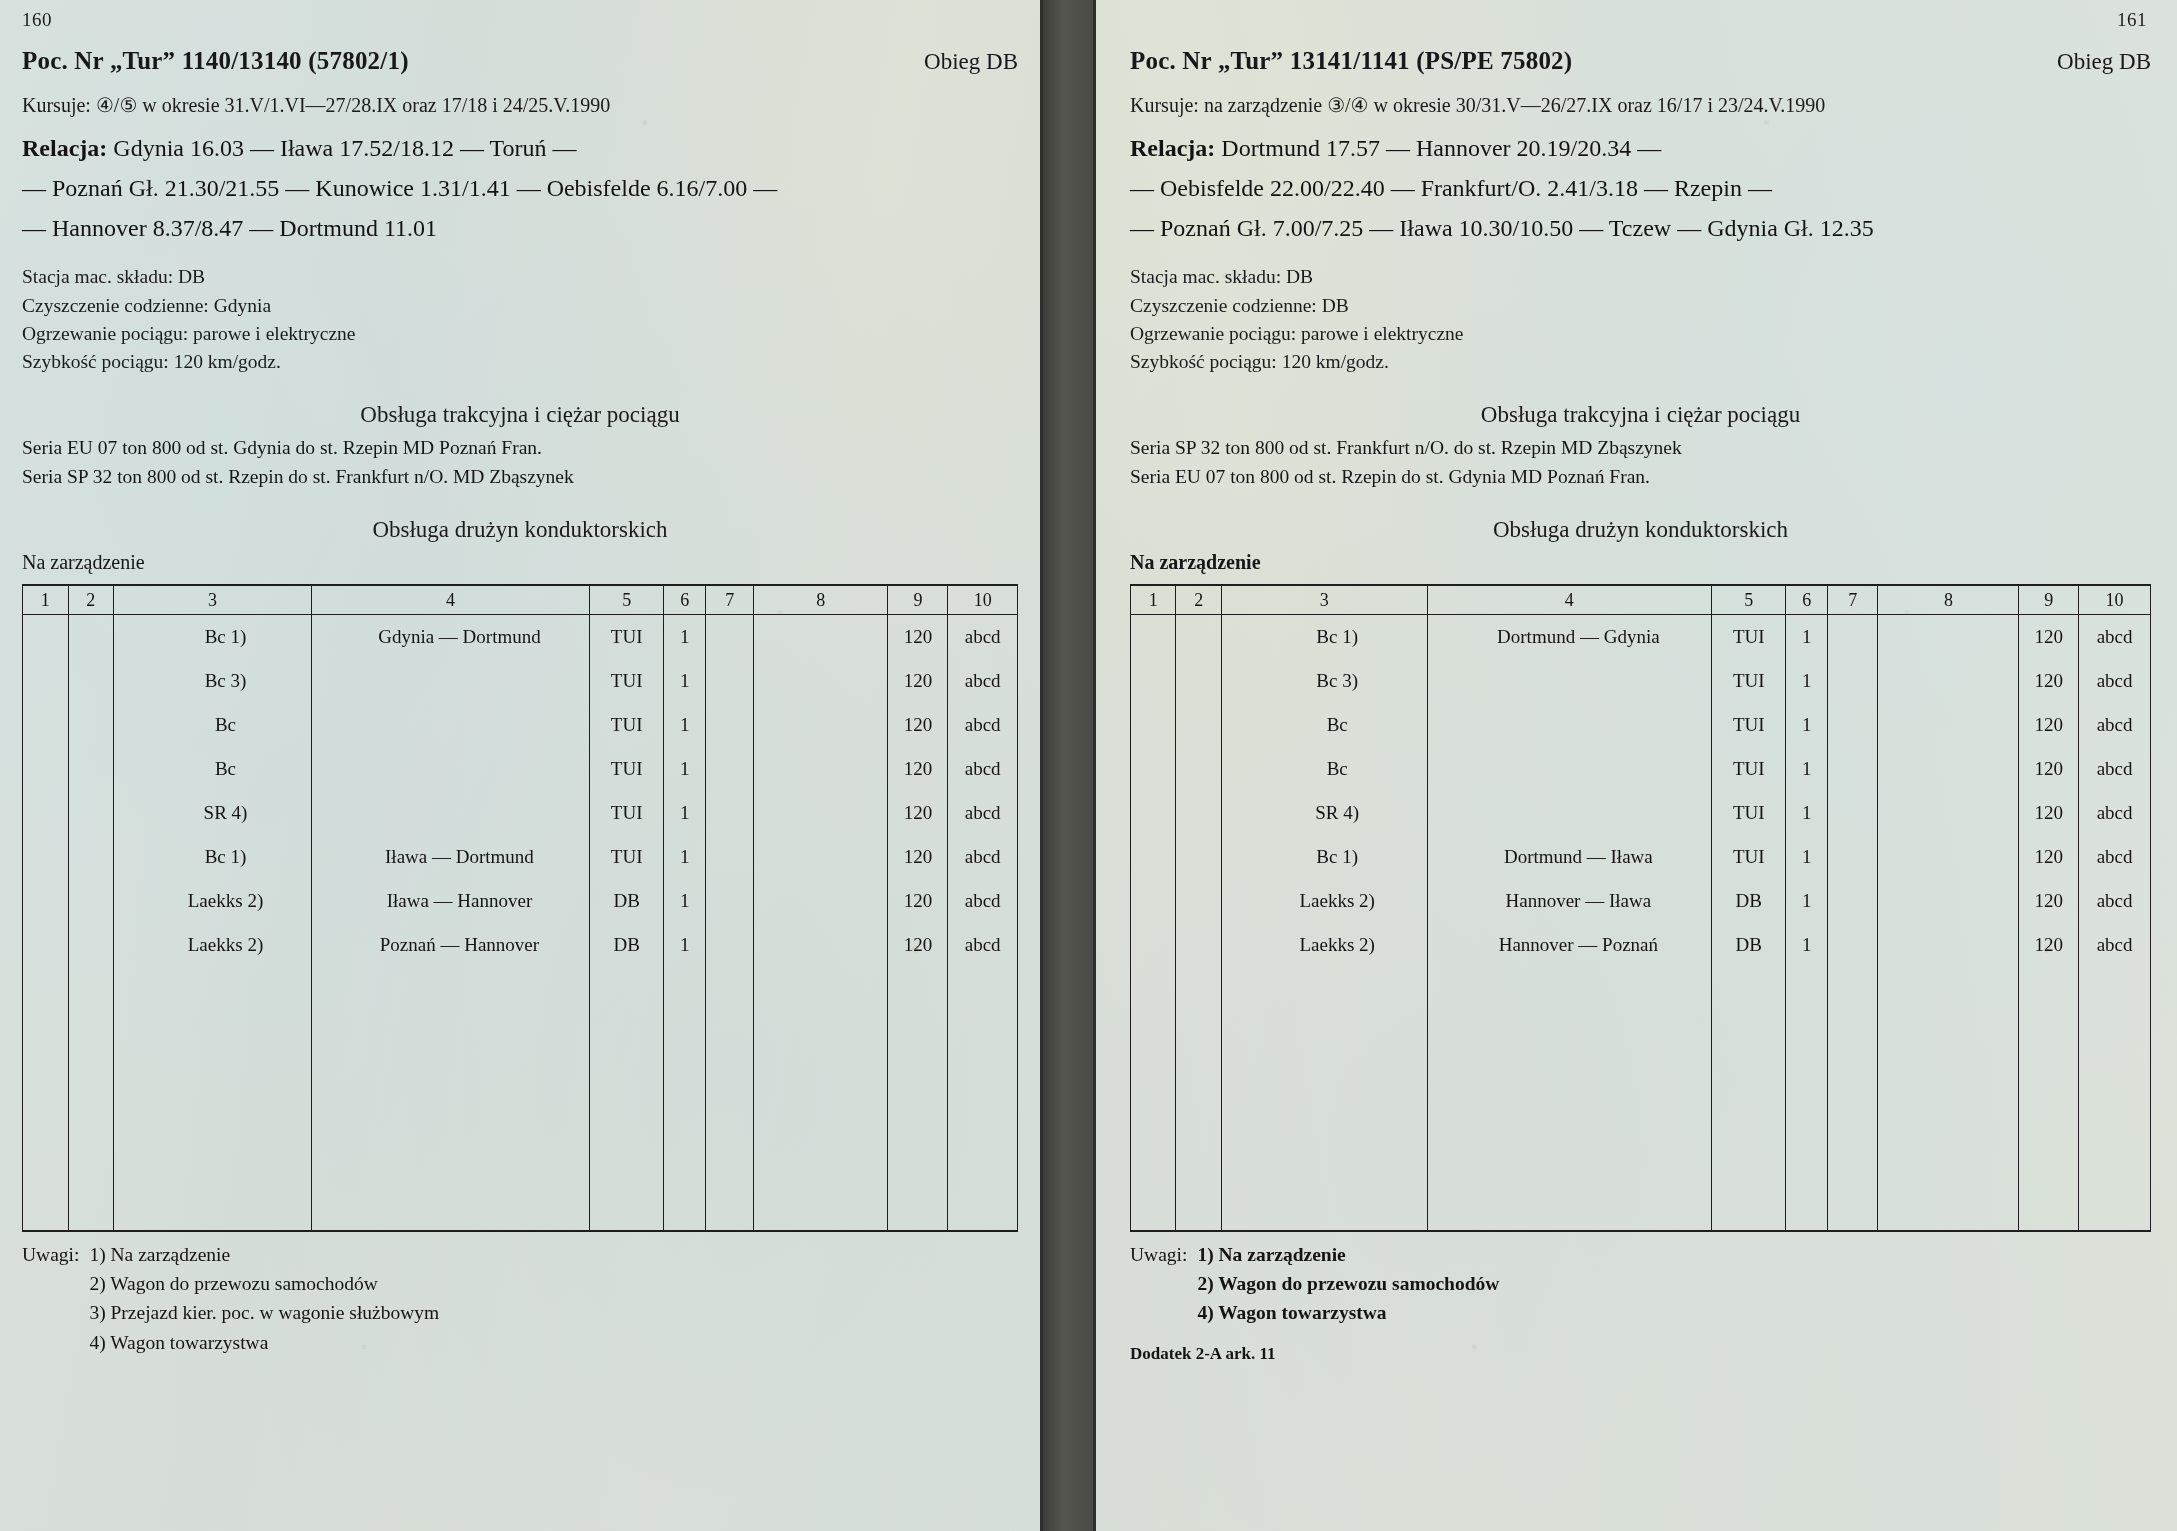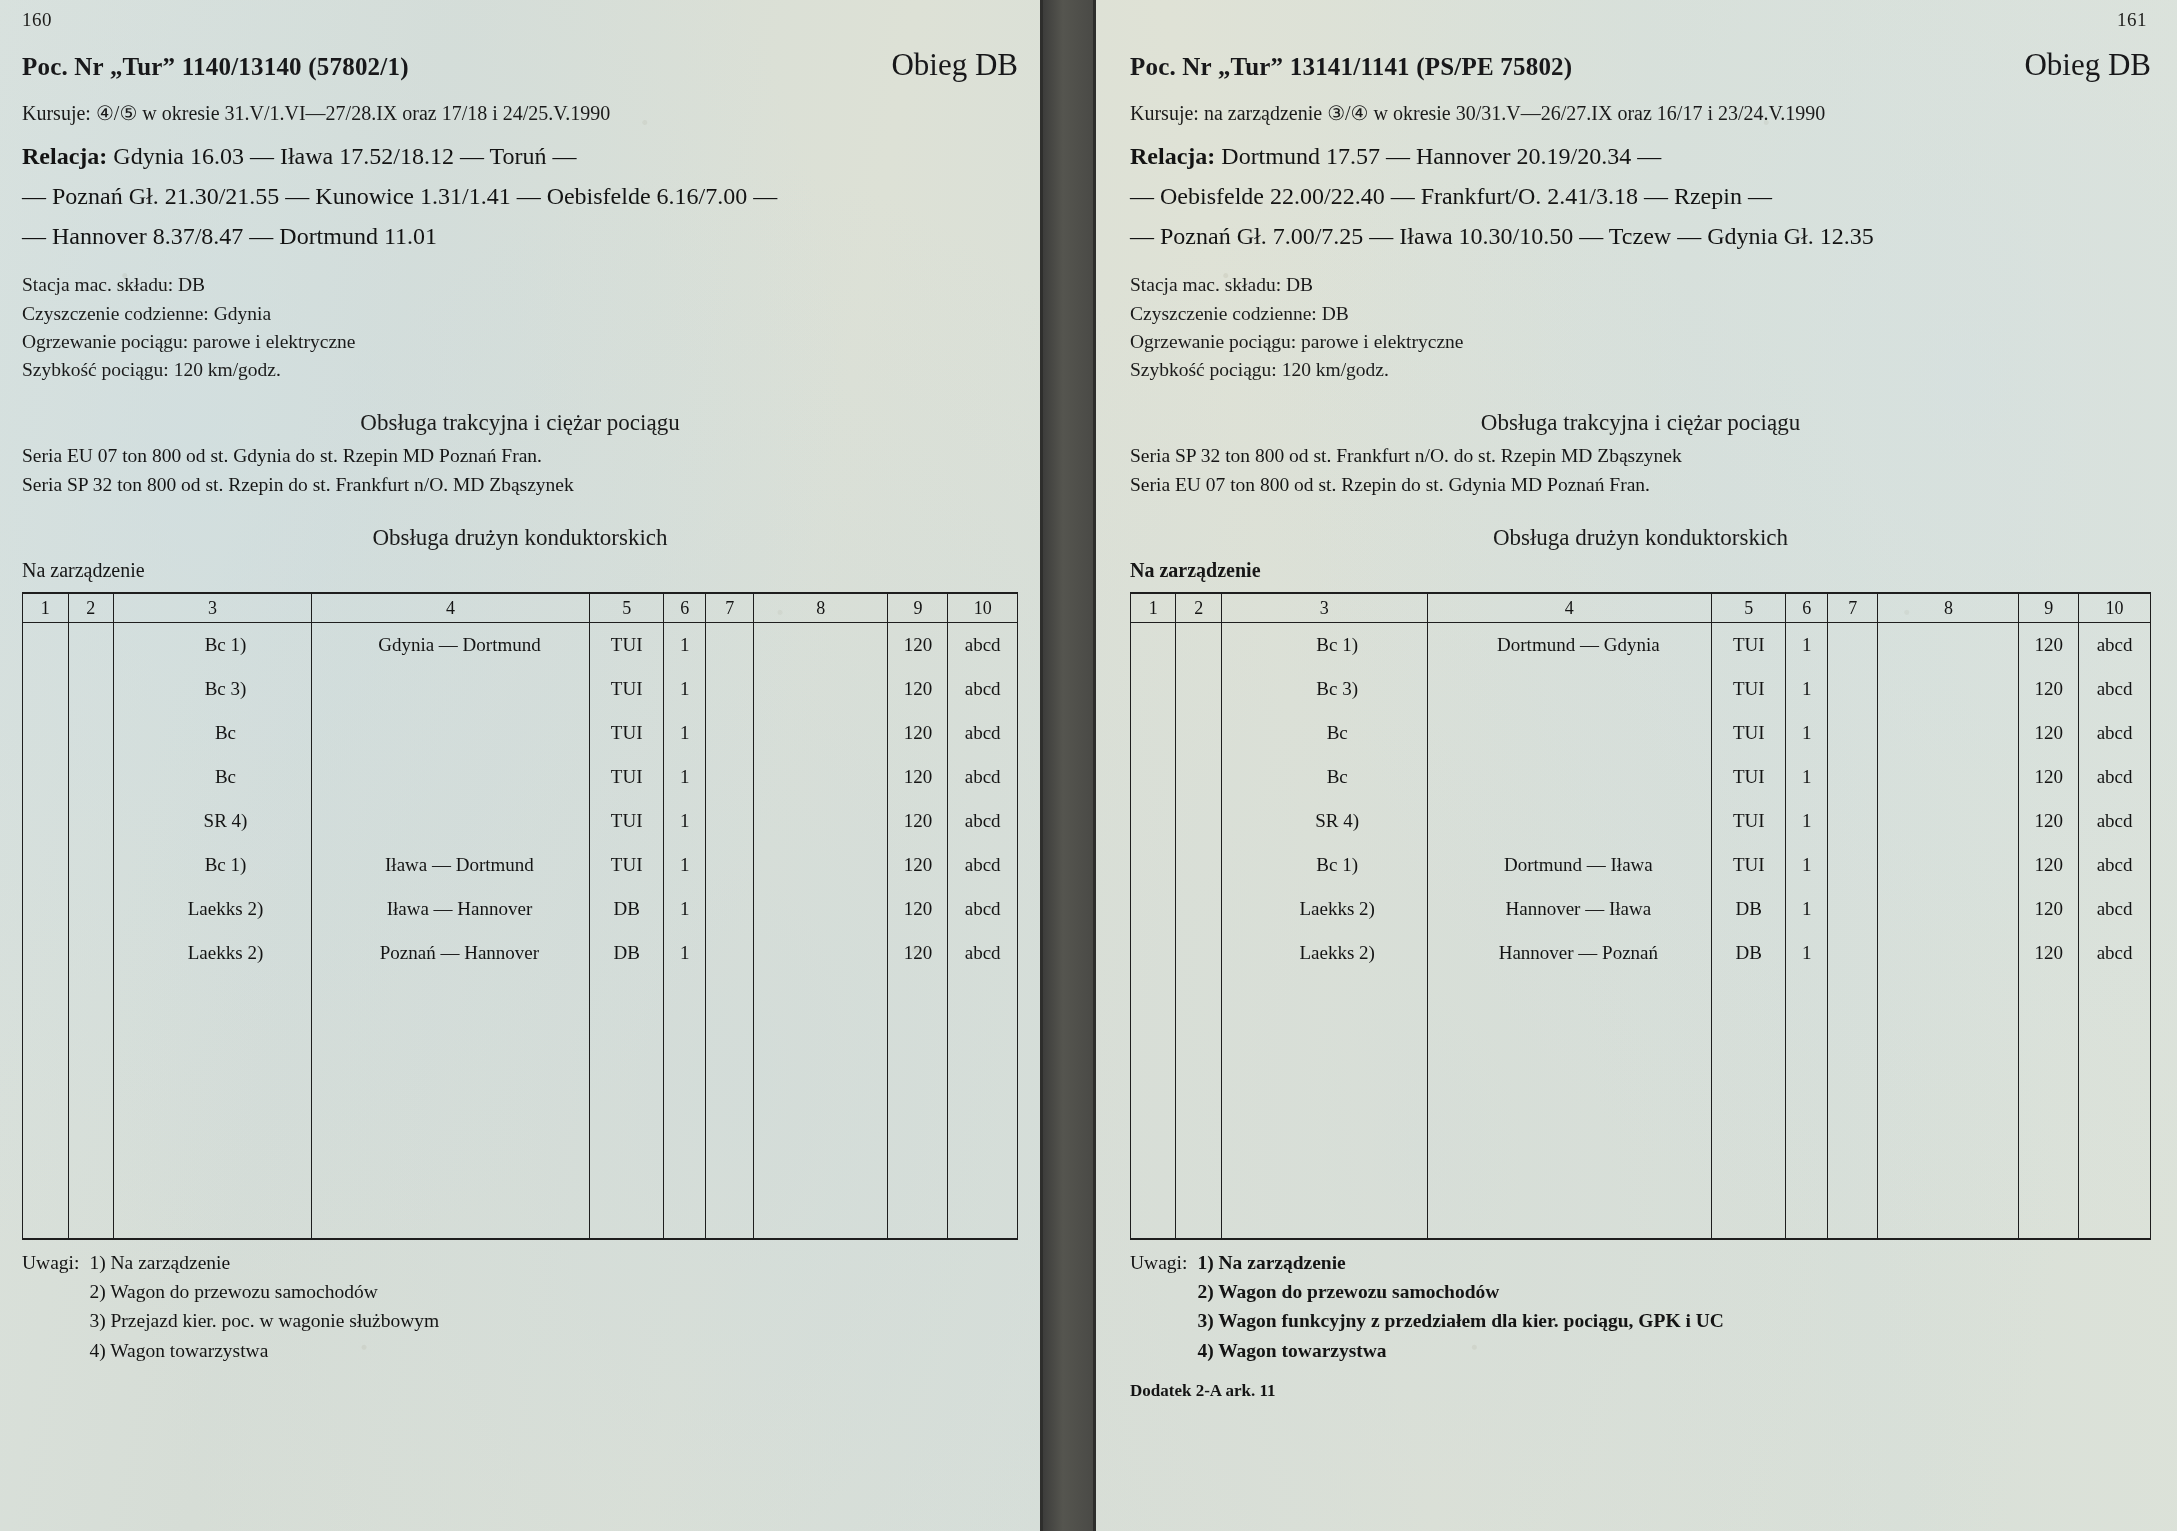--- a/index.html
+++ b/index.html
@@ -63,21 +63,21 @@
     align-items: baseline;
     margin-top: 16px;
   }
   .train-title {
     font-size: 25px;
     font-weight: bold;
     color: #18181a;
     letter-spacing: .2px;
   }
   .obieg {
-    font-size: 31px;
+    font-size: 23px;
     color: #18181a;
   }
   .kursuje {
     margin-top: 18px;
     font-size: 20px;
     color: #1a1a1a;
   }
   .relacja {
     margin-top: 14px;
     font-size: 24px;
@@ -683,21 +683,20 @@
               </tr>
         </tbody>
       </table>
       </div>
 
       <div class="uwagi">
         <div class="uwagi-label">Uwagi:</div>
         <ol>
           <li>1)  Na zarządzenie</li>
           <li>2)  Wagon do przewozu samochodów</li>
-          <li>3)  Wagon funkcyjny z przedziałem dla kier. pociągu, GPK i UC</li>
           <li>4)  Wagon towarzystwa</li>
         </ol>
       </div>
 
       <div class="dodatek">Dodatek 2-A ark. 11</div>
     </div>
   </div>
 
 </div>
 

